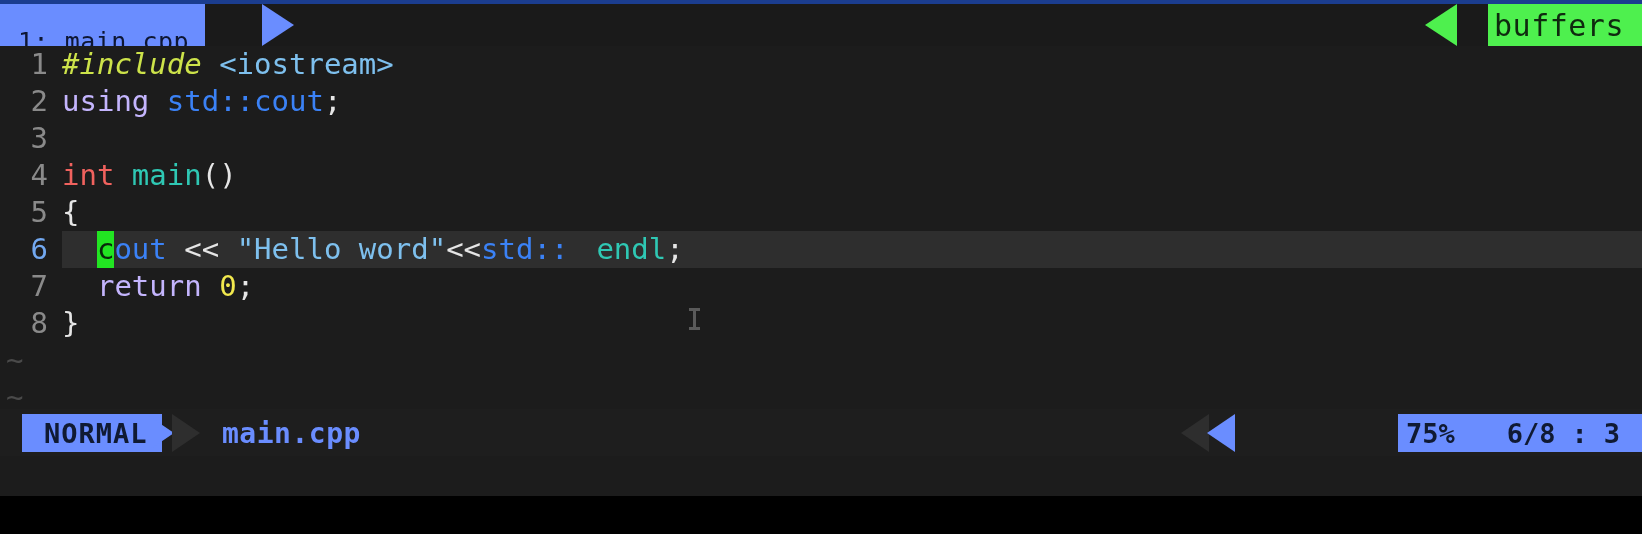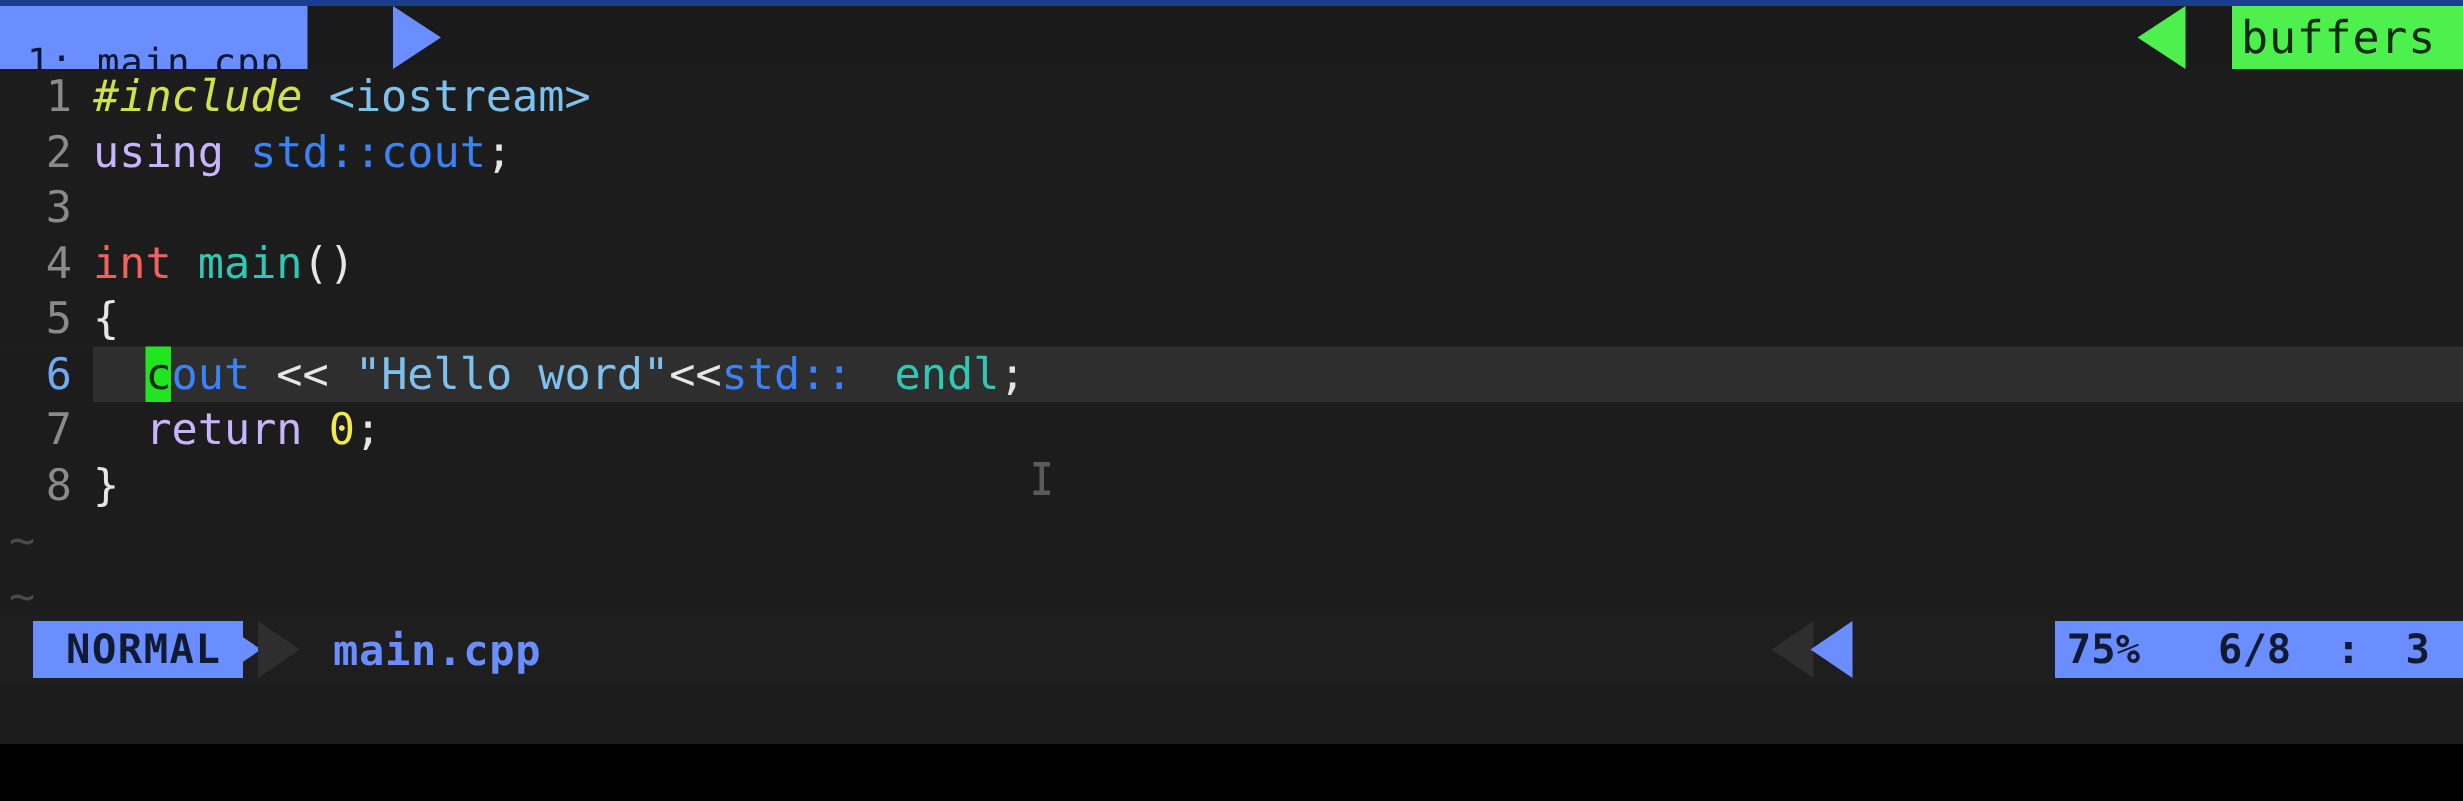--- a/index.html
+++ b/index.html
@@ -267,21 +267,21 @@
     display: flex;
     align-items: center;
     background: #6a8dff;
     color: #101a33;
     font-size: 27px;
     font-weight: bold;
     padding: 0 22px 0 8px;
     gap: 52px;
     white-space: nowrap;
   }
-  .sl-pos { display: flex; align-items: center; gap: 30px; justify-content: space-between; }
+  .sl-pos { display: flex; align-items: center; gap: 16px; justify-content: space-between; }
 
   
   .cmdline {
     position: absolute;
     top: 456px; left: 0;
     width: 1642px;
     height: 40px;
     background: #1c1c1c;
     color: #e2e2e2;
     font-size: 29px;

